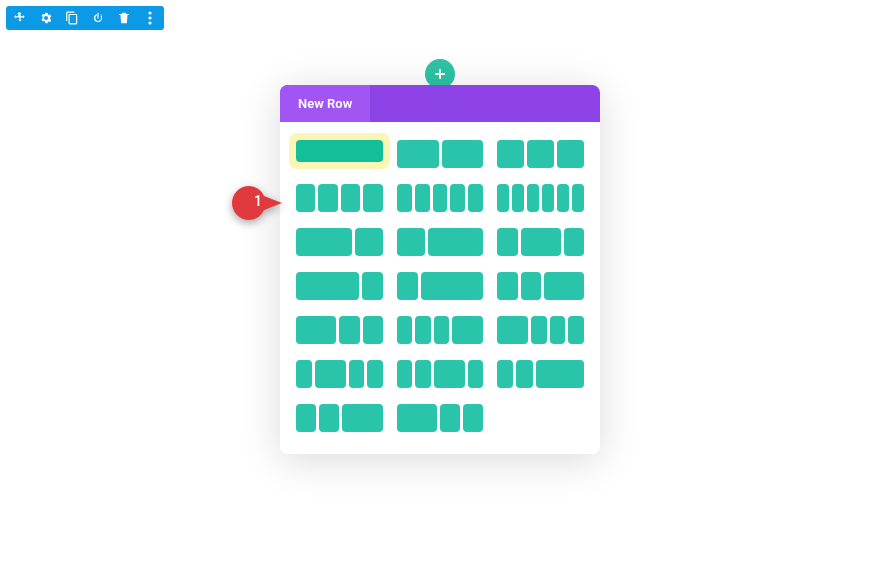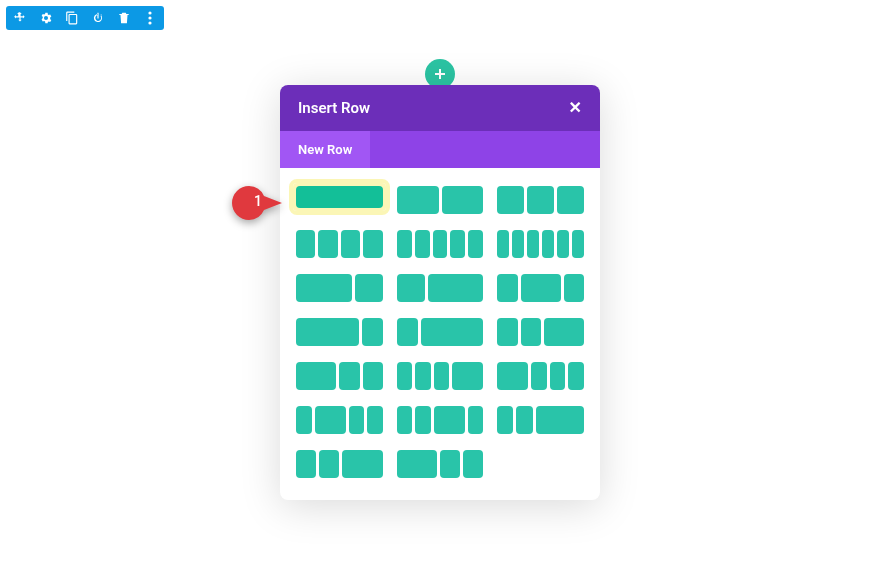--- a/index.html
+++ b/index.html
@@ -185,24 +185,20 @@
         <circle cx="2" cy="2" r="1.6"></circle>
         <circle cx="2" cy="7" r="1.6"></circle>
         <circle cx="2" cy="12" r="1.6"></circle>
       </svg>
   </span>
 </div>
 
 <div class="add-circle"></div>
 
 <div class="modal">
-  <div class="modal-header">
-    <span>Insert Row</span>
-    <span class="modal-close">✕</span>
-  </div>
   <div class="modal-tabs">
     <div class="tab active">New Row</div>
   </div>
   <div class="modal-body" id="layout-grid">
 
   <div class="layout-option highlighted">
         <div class="col" style="flex: 1 1 0%;"></div>
       </div>
       <div class="layout-option">
         <div class="col" style="flex: 1 1 0%;"></div>

